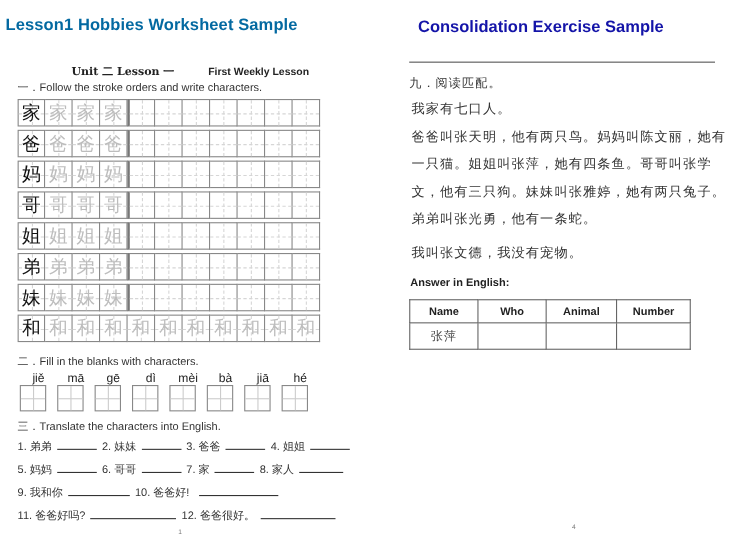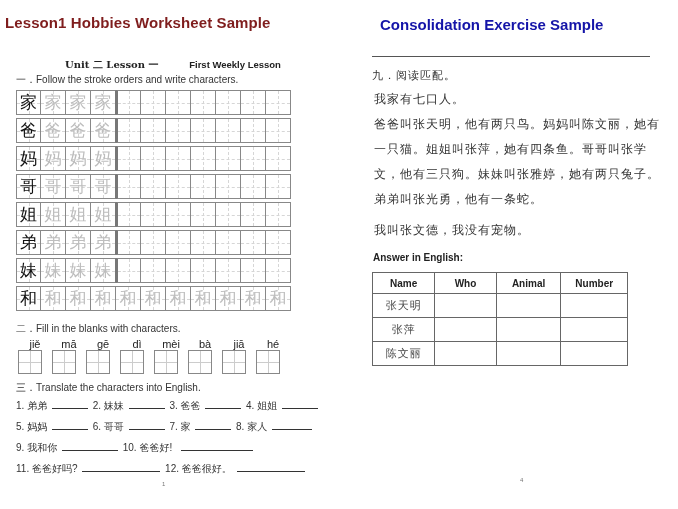--- a/index.html
+++ b/index.html
@@ -1,18 +1,18 @@
 <!DOCTYPE html>
 <html><head>
 <meta charset="utf-8">
 <style>
   html,body{margin:0;padding:0;background:#fff;}
   body{width:678px;height:509px;position:relative;overflow:hidden;font-family:"Liberation Sans",sans-serif;color:#222;}
   .abs{position:absolute;}
-  .title-red{left:5px;top:14px;font-size:15px;font-weight:bold;color:#7f1d1d;white-space:nowrap;letter-spacing:0.1px;}
+  .title-red{left:5px;top:14px;font-size:15px;font-weight:bold;color:#0369a1;white-space:nowrap;letter-spacing:0.1px;}
   .title-blue{left:380px;top:16px;font-size:15px;font-weight:bold;color:#1414a8;white-space:nowrap;}
   .unit-line{left:65px;top:58px;font-size:10px;white-space:nowrap;}
   .unit-line .u1{font-family:"DejaVu Serif",serif;font-weight:bold;}
   .unit-line .u2{margin-left:28px;font-weight:bold;font-size:9.5px;}
   .sec{font-size:10px;white-space:nowrap;color:#333;}
   .grid{left:16px;}
   .grid-row{display:flex;height:25px;margin-bottom:3px;}
   .cell{width:25px;height:25px;box-sizing:border-box;border:1px solid #888;border-left:none;position:relative;display:flex;align-items:center;justify-content:center;font-family:"DejaVu Serif",serif;font-size:17px;}
   .cell:first-child{border-left:1px solid #888;}
   .cell.sep{border-left:2px solid #777;}
@@ -295,32 +295,20 @@
   <thead>
     <tr>
       <th style="width:74px">Name</th>
       <th style="width:75px">Who</th>
       <th style="width:75px">Animal</th>
       <th style="width:76px">Number</th>
     </tr>
   </thead>
   <tbody>
     <tr>
-        <td class="nm">张天明</td>
-        <td></td>
-        <td></td>
-        <td></td>
-      </tr>
-    <tr>
         <td class="nm">张萍</td>
-        <td></td>
-        <td></td>
-        <td></td>
-      </tr>
-    <tr>
-        <td class="nm">陈文丽</td>
         <td></td>
         <td></td>
         <td></td>
       </tr>
   </tbody>
 </table>
 <div class="abs pageno" style="left:520px;top:477px;">4</div>
 
 </body></html>

